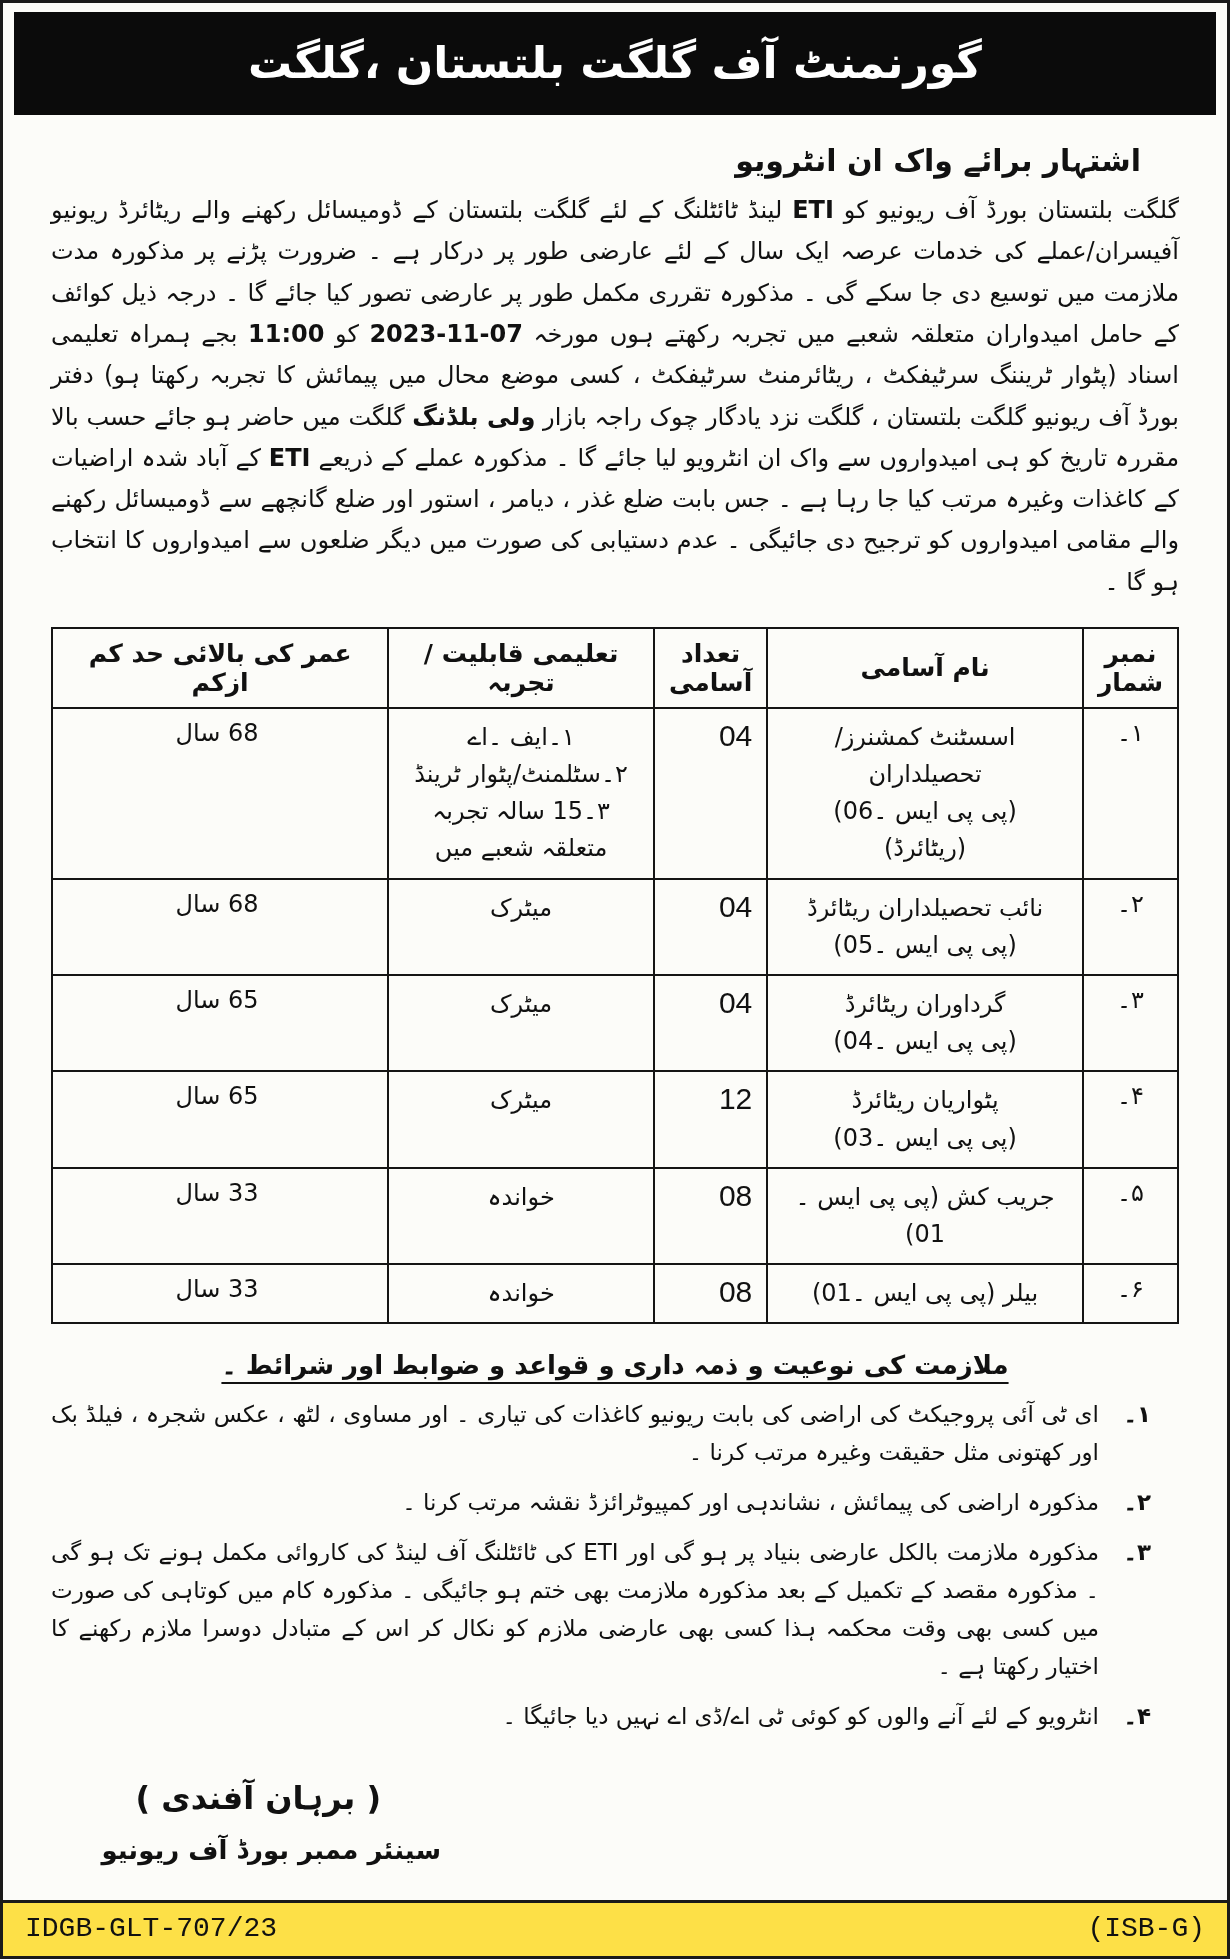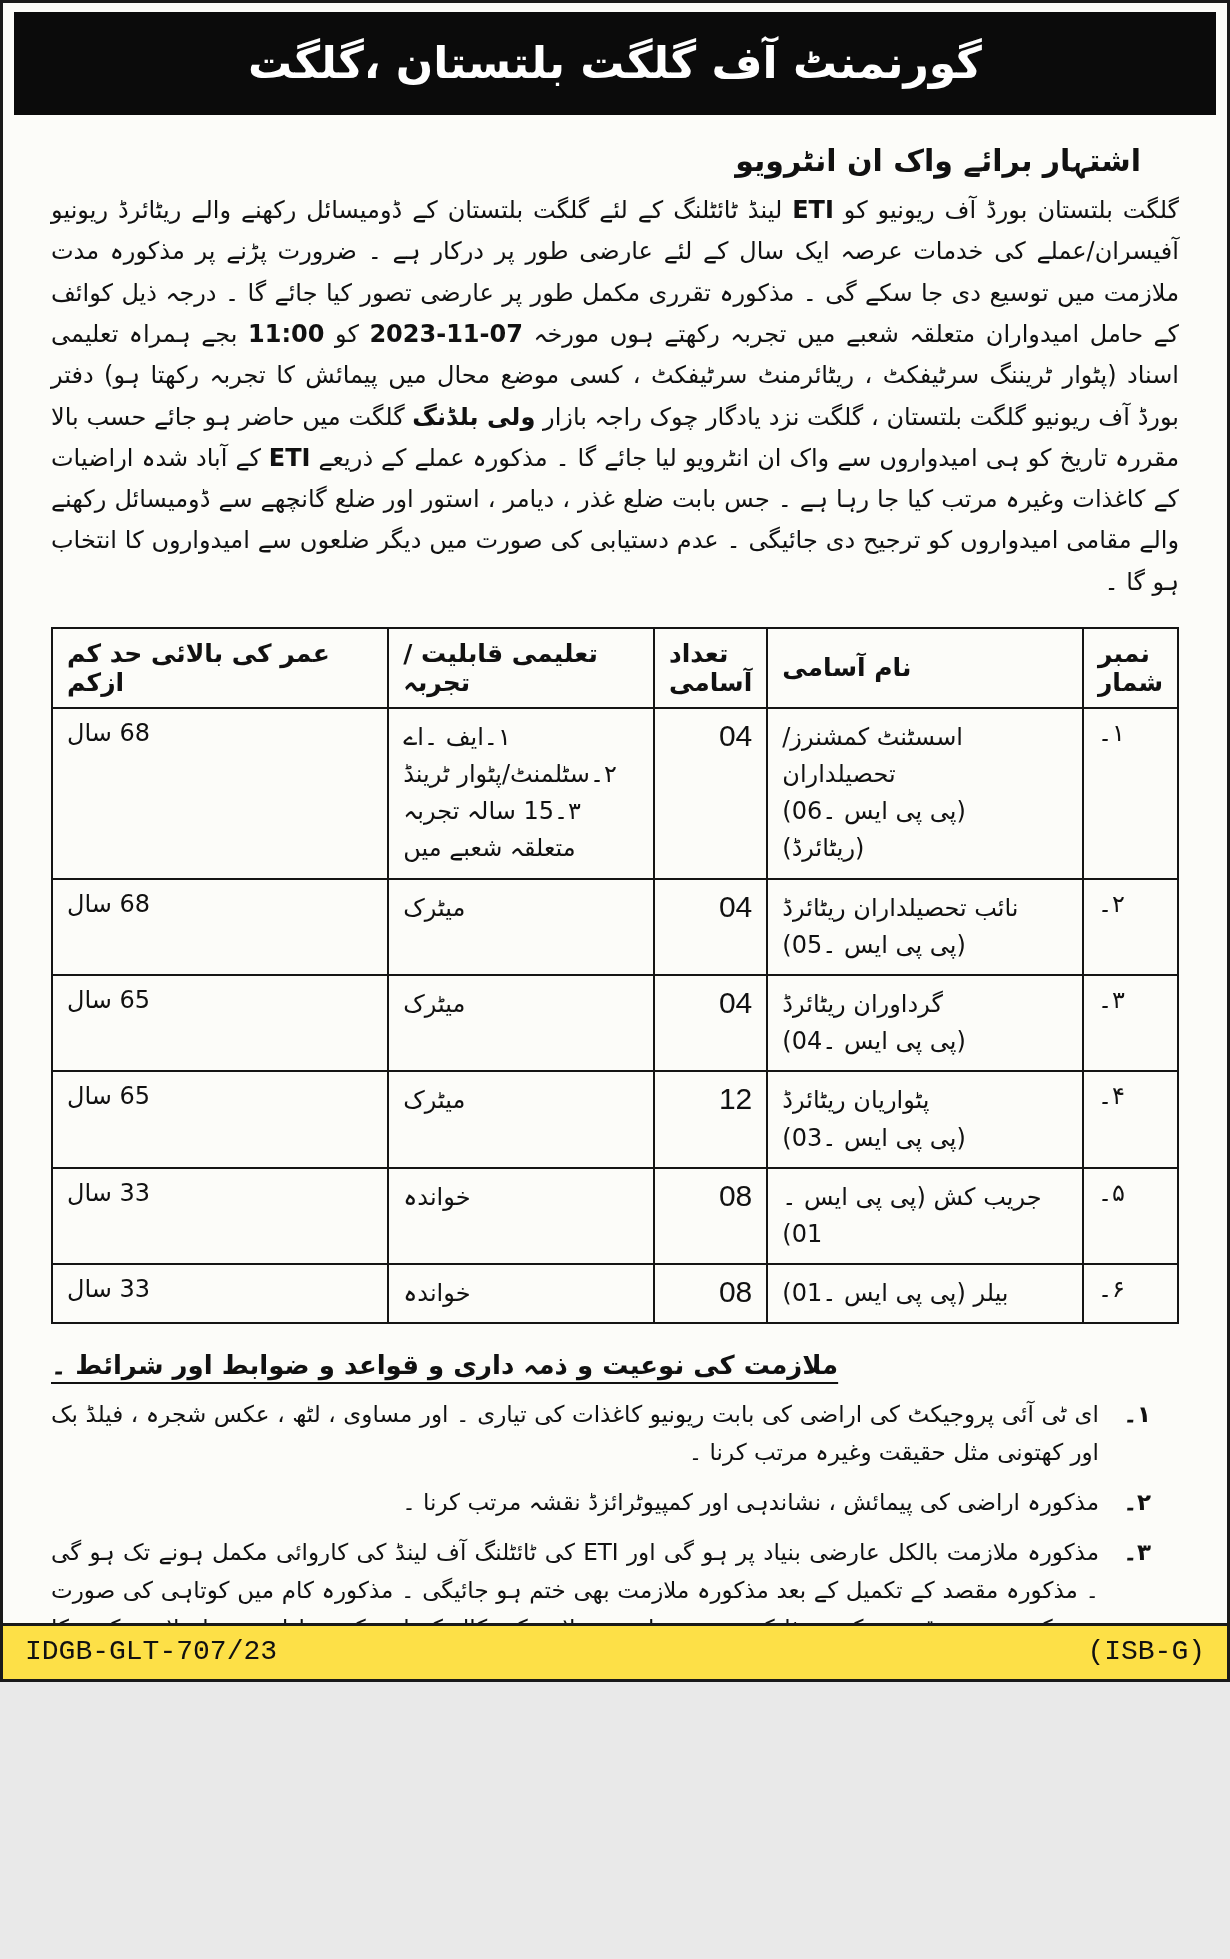--- a/index.html
+++ b/index.html
@@ -3,21 +3,21 @@
 <meta charset="utf-8">
 <style>
   * { margin:0; padding:0; box-sizing:border-box; }
   html,body { background:#e9e9e9; }
   body {
     width:1230px; height:1959px;
     font-family:"DejaVu Sans", sans-serif;
     color:#111;
   }
   .page {
-    width:1230px; height:1682px;
+    width:1230px; height:1959px;
     background:#fcfcf9;
     border:3px solid #1a1a1a;
     display:flex; flex-direction:column;
     overflow:hidden;
   }
   
   .banner {
     background:#0b0b0b;
     margin:9px 11px 0 11px;
     padding:22px 30px 24px 30px;
@@ -52,35 +52,35 @@
     width:100%;
     border-collapse:collapse;
     margin-top:24px;
     direction:rtl;
   }
   .jobs-table th, .jobs-table td {
     border:2.5px solid #151515;
     padding:10px 14px;
     font-size:24px;
     vertical-align:top;
-    text-align:left;
+    text-align:center;
   }
   .jobs-table th { font-weight:bold; font-size:25px; vertical-align:middle; }
   .col-serial { width:7.5%; }
   .col-post   { width:28.5%; }
   .col-count  { width:9.5%; }
   .col-qual   { width:24%; }
   .col-age    { width:30.5%; }
   td.count-cell { text-align:right; font-family:"Liberation Sans", sans-serif; font-size:30px; }
   td.age-cell div { padding-right:6px; }
   td.post-cell div, td.qualification-cell div { line-height:1.55; }
   
   .terms-heading {
     font-size:26px; font-weight:bold;
-    text-align:left;
+    text-align:center;
     margin:26px 0 16px 0;
     text-decoration:underline;
     text-underline-offset:8px;
   }
   .term {
     display:flex; direction:rtl;
     margin:0 28px 12px 0;
     font-size:23px; line-height:1.65;
   }
   .term-num { flex:0 0 52px; font-weight:bold; }

